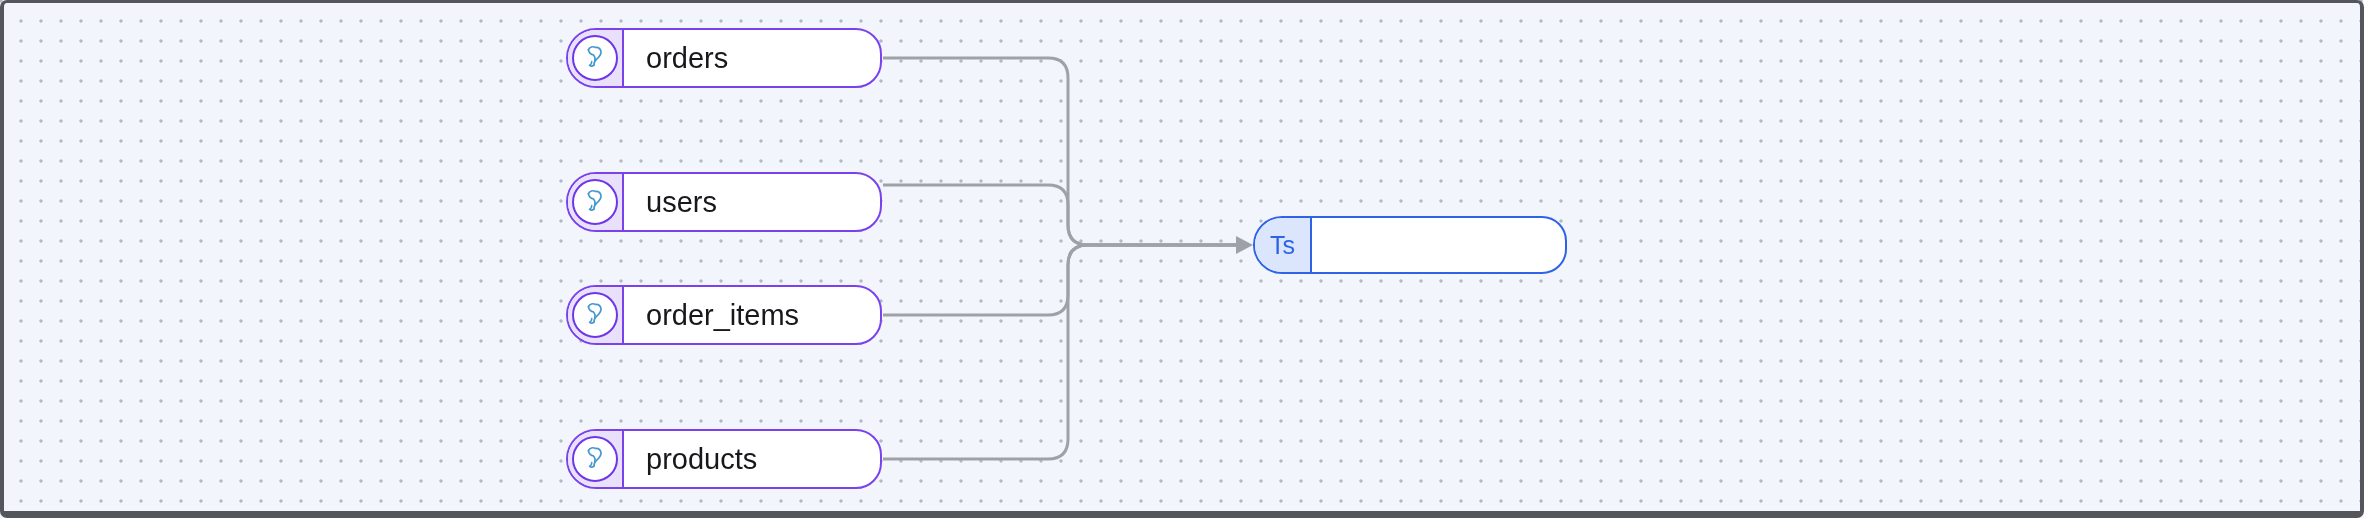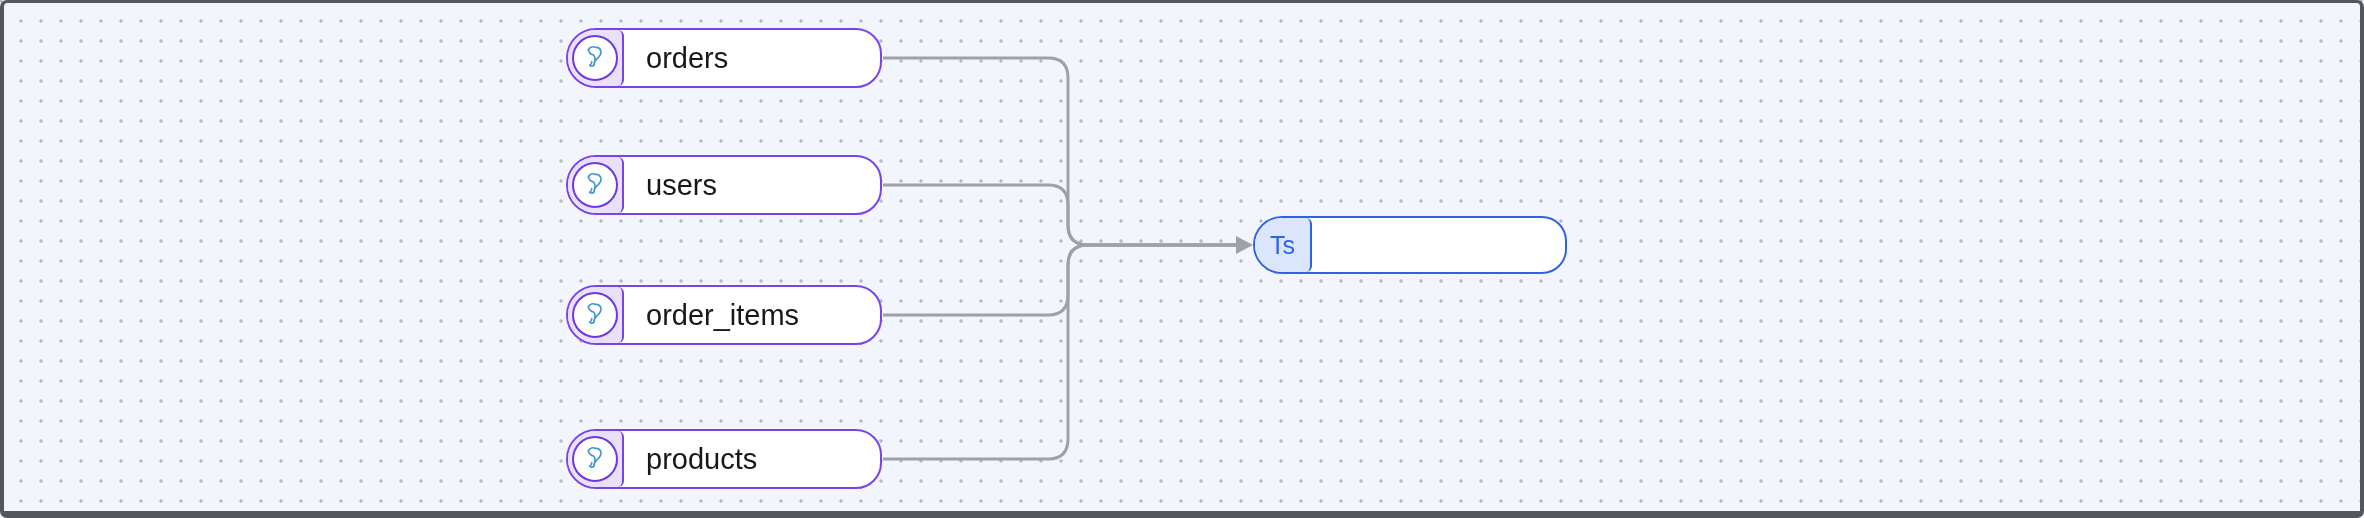--- a/index.html
+++ b/index.html
@@ -61,21 +61,20 @@
     width: 314px;
     height: 58px;
     border: 2.5px solid #2e63e7;
     border-radius: 29px 25px 25px 29px;
   }
   .badge {
     display: flex;
     align-items: center;
     justify-content: center;
     flex: 0 0 auto;
-    border-radius: 6px;
   }
   .node.source .badge {
     width: 54px;
     background: #e9e0fb;
     border-right: 2.5px solid #7a42ec;
   }
   .node.transform .badge {
     width: 55px;
     background: #dbe6fd;
     border-right: 2.5px solid #2e63e7;
@@ -97,21 +96,21 @@
     flex: 1;
     display: flex;
     align-items: center;
     padding-left: 22px;
     font-size: 29px;
     color: #17171c;
     white-space: nowrap;
   }
   
   #node-orders      { left: 566px; top: 28px; }
-  #node-users       { left: 566px; top: 155px; }
+  #node-users       { left: 566px; top: 172px; }
   #node-order-items { left: 566px; top: 285px; }
   #node-products    { left: 566px; top: 429px; justify-content: space-between; }
   #node-merge       { left: 1253px; top: 216px; }
 </style>
 </head>
 <body>
 
 <div class="viewport">
   <div class="canvas"></div>
 

